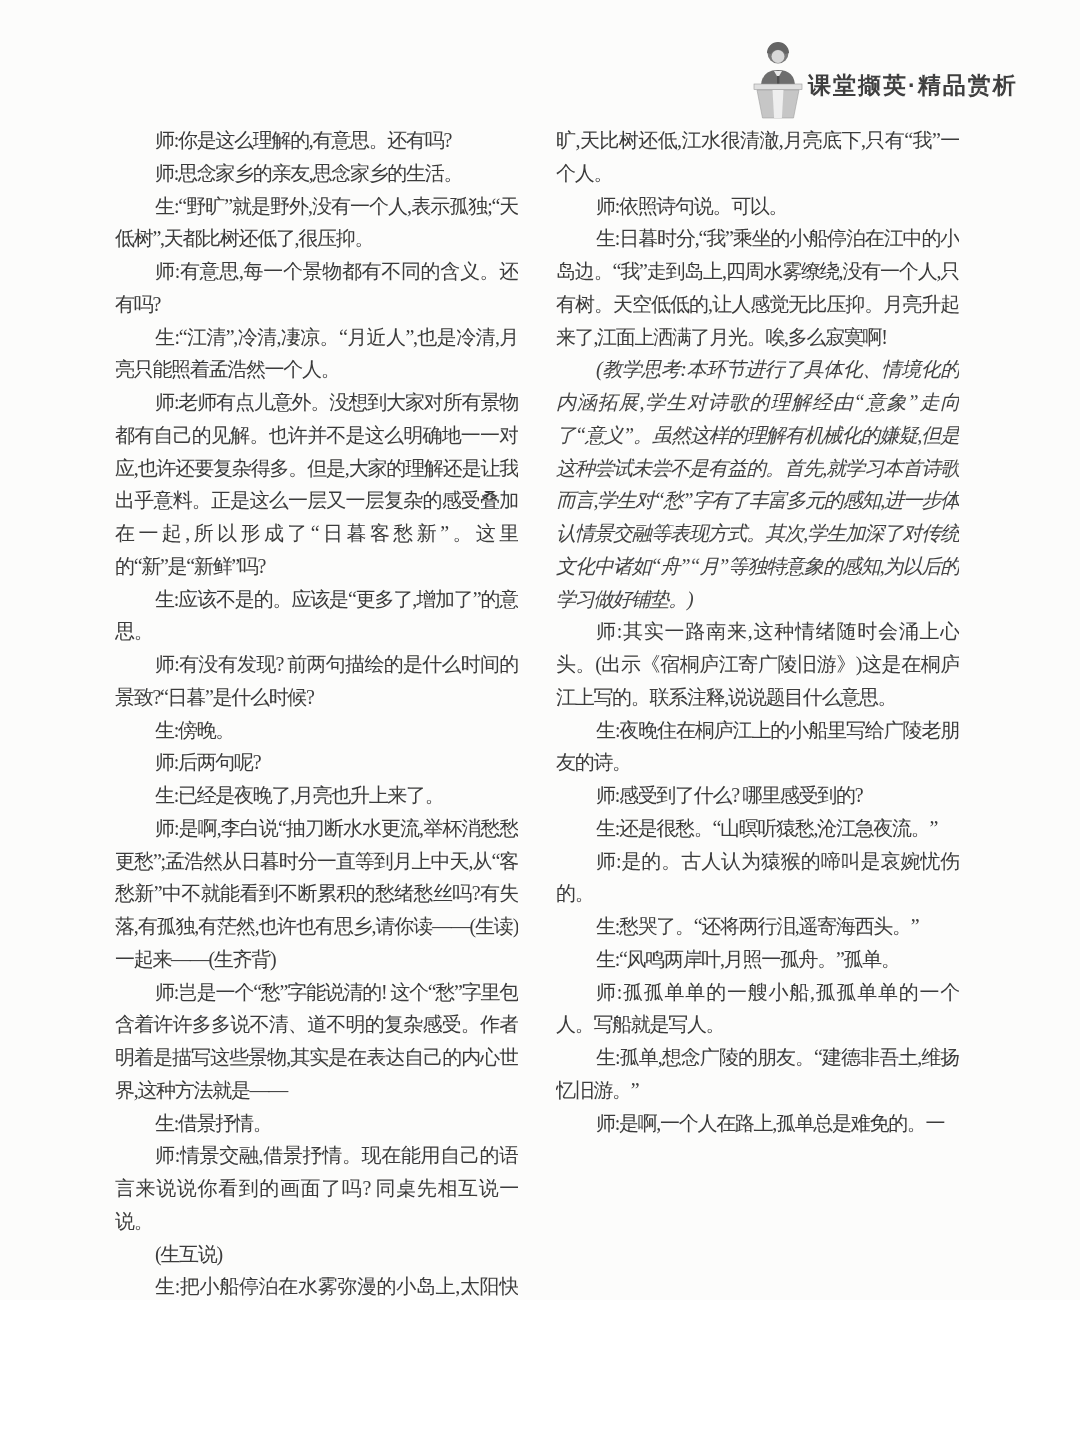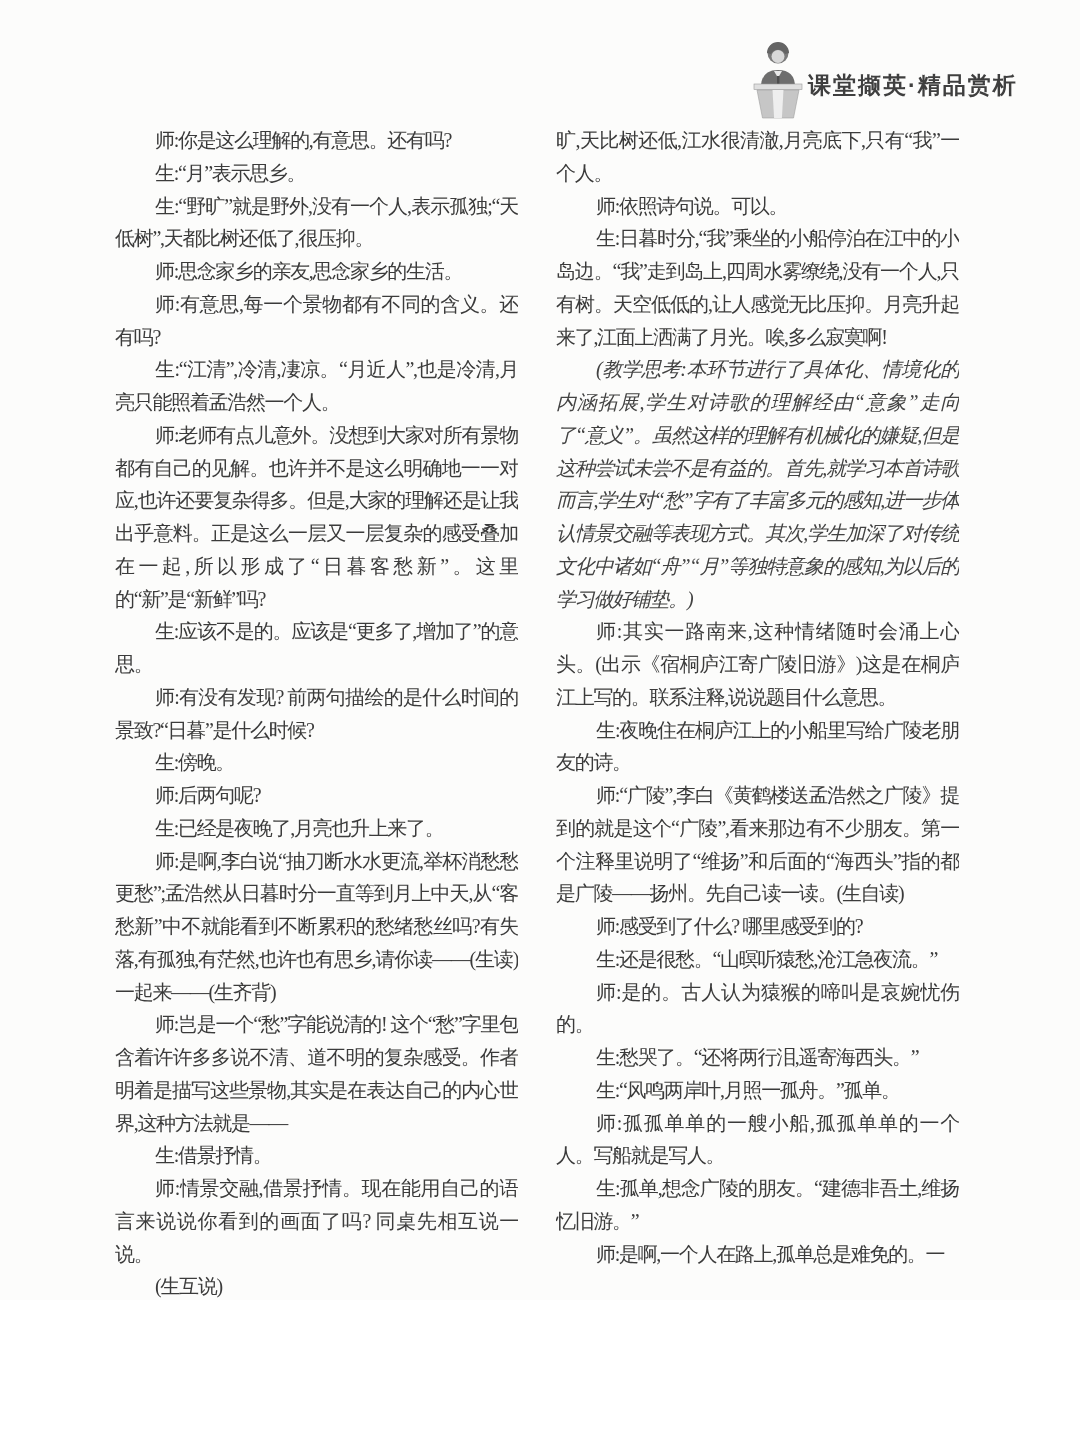--- a/index.html
+++ b/index.html
@@ -75,23 +75,22 @@
       <rect x="27" y="36" width="2.4" height="8" fill="#4e4e4e"></rect>
       <rect x="4" y="44" width="48" height="5.5" fill="#e0e0e0" stroke="#9a9a9a" stroke-width="0.6"></rect>
       <path d="M7 50 h42 l-5.5 28 h-31 z" fill="#c6c6c6" stroke="#9e9e9e" stroke-width="0.6"></path>
       <path d="M22.5 50 h11 l-1.6 28 h-7.8 z" fill="#eeeeee"></path>
     </svg>
   </span>
   <div class="brand-title">课堂撷英·精品赏析</div>
 
   <section class="col col-left">
     <p class="para">师:你是这么理解的,有意思。还有吗?</p>
-    <p class="para">生:“月”表示思乡。</p>
+    <p class="para">师:思念家乡的亲友,思念家乡的生活。</p>
     <p class="para">生:“野旷”就是野外,没有一个人,表示孤独;“天低树”,天都比树还低了,很压抑。</p>
-    <p class="para">师:思念家乡的亲友,思念家乡的生活。</p>
     <p class="para">师:有意思,每一个景物都有不同的含义。还有吗?</p>
     <p class="para">生:“江清”,冷清,凄凉。“月近人”,也是冷清,月亮只能照着孟浩然一个人。</p>
     <p class="para">师:老师有点儿意外。没想到大家对所有景物都有自己的见解。也许并不是这么明确地一一对应,也许还要复杂得多。但是,大家的理解还是让我出乎意料。正是这么一层又一层复杂的感受叠加在一起,所以形成了“日暮客愁新”。这里的“新”是“新鲜”吗?</p>
     <p class="para">生:应该不是的。应该是“更多了,增加了”的意思。</p>
     <p class="para">师:有没有发现? 前两句描绘的是什么时间的景致?“日暮”是什么时候?</p>
     <p class="para">生:傍晚。</p>
     <p class="para">师:后两句呢?</p>
     <p class="para">生:已经是夜晚了,月亮也升上来了。</p>
     <p class="para">师:是啊,李白说“抽刀断水水更流,举杯消愁愁更愁”;孟浩然从日暮时分一直等到月上中天,从“客愁新”中不就能看到不断累积的愁绪愁丝吗?有失落,有孤独,有茫然,也许也有思乡,请你读——(生读)一起来——(生齐背)</p>
     <p class="para">师:岂是一个“愁”字能说清的! 这个“愁”字里包含着许许多多说不清、道不明的复杂感受。作者明着是描写这些景物,其实是在表达自己的内心世界,这种方法就是——</p>
@@ -101,21 +100,20 @@
     <p class="para">生:把小船停泊在水雾弥漫的小岛上,太阳快落山了,“我”的哀愁又增添了一分。野地里很空</p>
   </section>
 
   <section class="col col-right">
     <p class="para cont">旷,天比树还低,江水很清澈,月亮底下,只有“我”一个人。</p>
     <p class="para">师:依照诗句说。可以。</p>
     <p class="para">生:日暮时分,“我”乘坐的小船停泊在江中的小岛边。“我”走到岛上,四周水雾缭绕,没有一个人,只有树。天空低低的,让人感觉无比压抑。月亮升起来了,江面上洒满了月光。唉,多么寂寞啊!</p>
     <p class="para kai">(教学思考:本环节进行了具体化、情境化的内涵拓展,学生对诗歌的理解经由“意象”走向了“意义”。虽然这样的理解有机械化的嫌疑,但是这种尝试未尝不是有益的。首先,就学习本首诗歌而言,学生对“愁”字有了丰富多元的感知,进一步体认情景交融等表现方式。其次,学生加深了对传统文化中诸如“舟”“月”等独特意象的感知,为以后的学习做好铺垫。)</p>
     <p class="para">师:其实一路南来,这种情绪随时会涌上心头。(出示《宿桐庐江寄广陵旧游》)这是在桐庐江上写的。联系注释,说说题目什么意思。</p>
     <p class="para">生:夜晚住在桐庐江上的小船里写给广陵老朋友的诗。</p>
-    <p class="para">师:“广陵”,李白《黄鹤楼送孟浩然之广陵》提到的就是这个“广陵”,看来那边有不少朋友。第一个注释里说明了“维扬”和后面的“海西头”指的都是广陵——扬州。先自己读一读。(生自读)</p>
     <p class="para">师:感受到了什么? 哪里感受到的?</p>
     <p class="para">生:还是很愁。“山暝听猿愁,沧江急夜流。”</p>
     <p class="para">师:是的。古人认为猿猴的啼叫是哀婉忧伤的。</p>
     <p class="para">生:愁哭了。“还将两行泪,遥寄海西头。”</p>
     <p class="para">生:“风鸣两岸叶,月照一孤舟。”孤单。</p>
     <p class="para">师:孤孤单单的一艘小船,孤孤单单的一个人。写船就是写人。</p>
     <p class="para">生:孤单,想念广陵的朋友。“建德非吾土,维扬忆旧游。”</p>
     <p class="para">师:是啊,一个人在路上,孤单总是难免的。一</p>
   </section>
 

